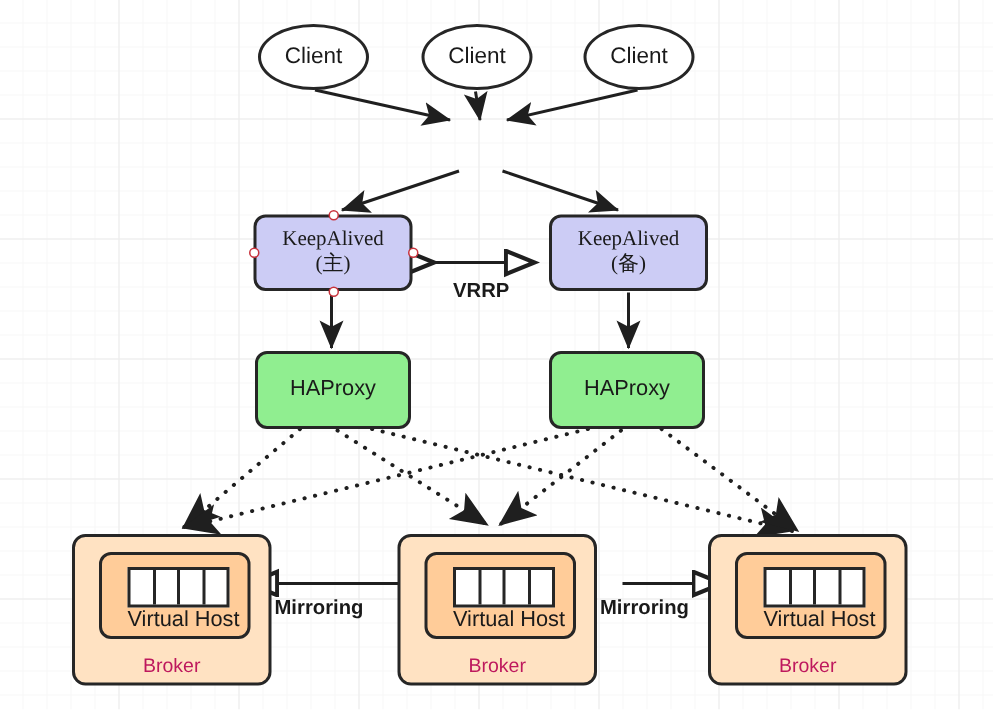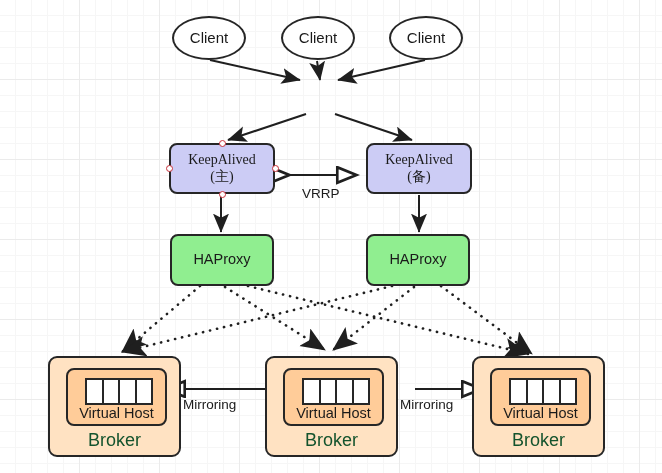--- a/index.html
+++ b/index.html
@@ -58,35 +58,35 @@
     border-radius: 9px;
     position: absolute;
     box-sizing: border-box;
   }
   .broker-label {
     position: absolute;
     left: 0;
     right: 0;
     bottom: 4px;
     text-align: center;
-    font-size: 18px;
-    color: #14532d;
+    font-size: 13px;
+    color: #be185d;
   }
   .vhost {
     position: absolute;
     box-sizing: border-box;
     background: #ffcc99;
     border: 2px solid #262626;
     border-radius: 8px;
   }
   .vhost-label {
     position: absolute;
-    left: 0; right: 0;
+    left: 17px; right: 0;
     bottom: 3px;
-    text-align: center;
+    text-align: left;
     font-size: 14.5px;
     color: #1a1a1a;
   }
   .queue {
     position: absolute;
     box-sizing: border-box;
     background: #ffffff;
     border: 2px solid #262626;
     display: flex;
   }
@@ -94,20 +94,21 @@
     flex: 1 1 0;
     border-right: 2px solid #262626;
   }
   .queue span:last-child { border-right: none; }
   .edge-label {
     position: absolute;
     font-size: 13.5px;
     color: #1a1a1a;
     background: transparent;
     white-space: nowrap;
+    font-weight: bold;
   }
   .handle {
     position: absolute;
     width: 7px;
     height: 7px;
     box-sizing: border-box;
     border: 1.4px solid #c8323c;
     background: #ffffff;
     border-radius: 50%;
   }

